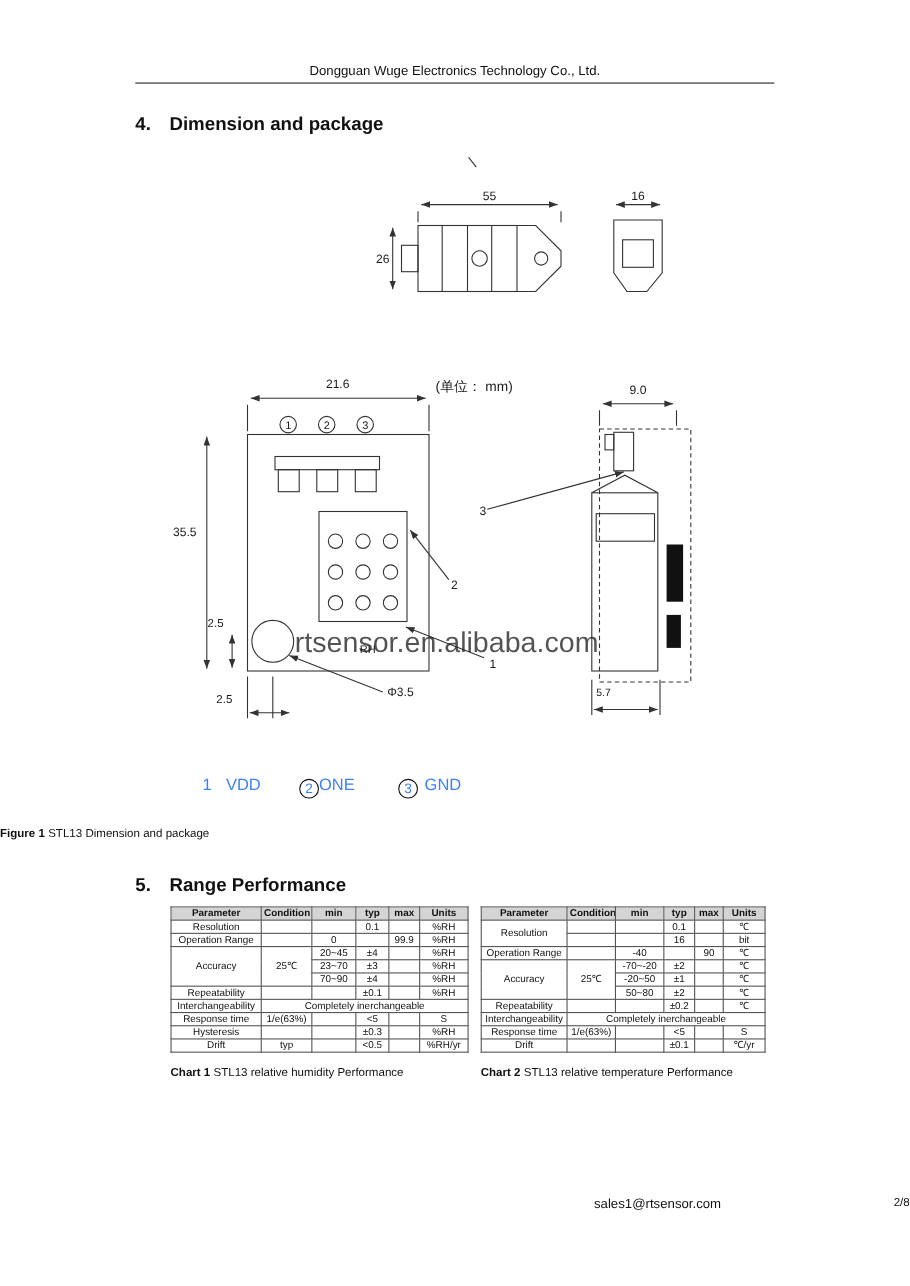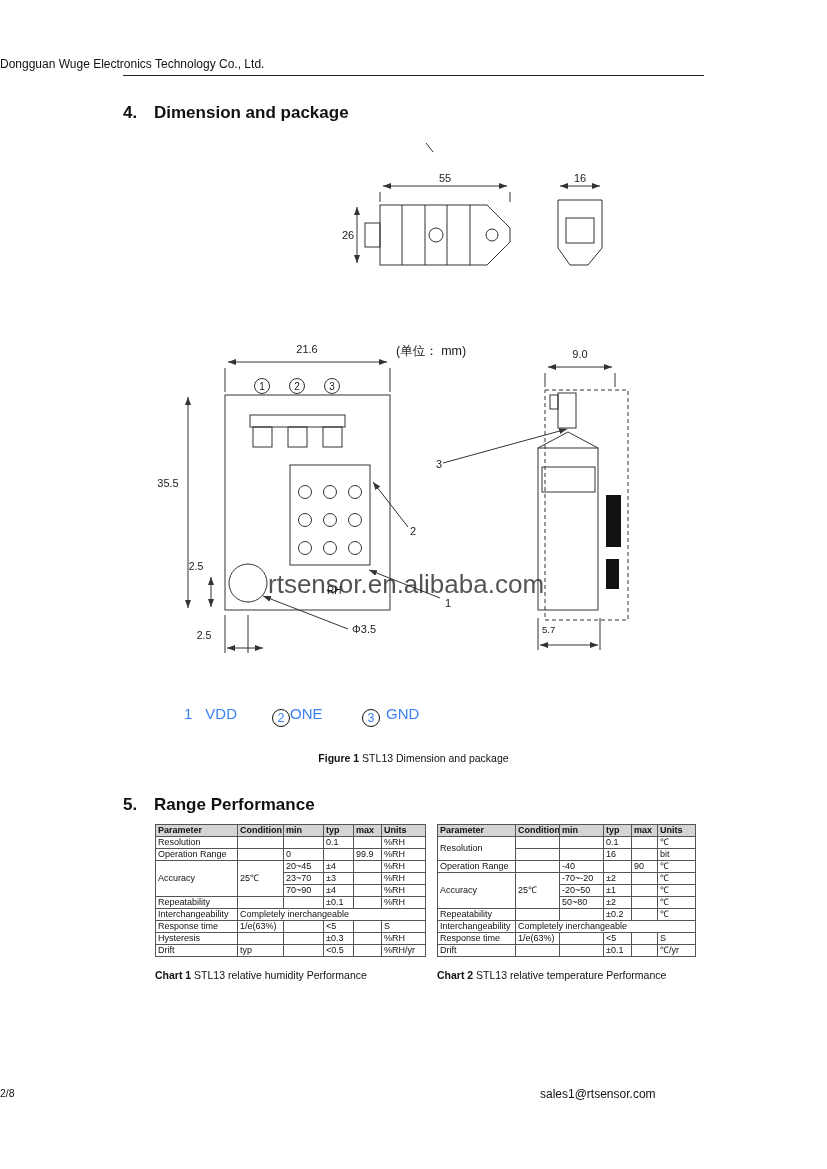--- a/index.html
+++ b/index.html
@@ -1,32 +1,32 @@
 <!DOCTYPE html>
 <html><head>
 <meta charset="utf-8">
 <style>
   *{margin:0;padding:0;box-sizing:border-box}
   body{background:#ffffff;font-family:"Liberation Sans",sans-serif}
   .page{position:relative;width:827px;height:1169px;background:#fff;color:#1a1a1a;overflow:hidden}
-  .doc-header{position:absolute;top:57px;left:0;width:100%;text-align:left;font-size:12px;color:#111}
+  .doc-header{position:absolute;top:57px;left:0;width:100%;text-align:center;font-size:12px;color:#111}
   .header-rule{position:absolute;top:75px;left:123px;width:581px;height:0;border-top:1.4px solid #222}
   .section-heading{position:absolute;left:123px;font-weight:bold;font-size:17px;color:#111;white-space:nowrap}
   .section-heading .sec-num{display:inline-block;width:31px}
   .svg-abs{position:absolute}
   svg text{font-family:"Liberation Sans",sans-serif;fill:#1a1a1a}
   .pin-legend{position:absolute;left:140px;top:705px;width:340px;height:26px;font-size:15px;color:#3b82f6}
   .pl-item{position:absolute;top:0;white-space:nowrap}
   .circ{display:inline-block;width:18px;height:18px;border:1.3px solid #111;border-radius:50%;text-align:center;line-height:16px;font-size:12.5px;vertical-align:-3px}
-  .fig-caption{position:absolute;top:752px;left:0;width:100%;text-align:center;font-size:10.5px;color:#111}
-  .perf-table{position:absolute;border-collapse:collapse;table-layout:fixed;font-size:9px;text-align:left;color:#111;background:#fff}
+  .fig-caption{position:absolute;top:752px;left:0;width:100%;font-size:10.5px;color:#111}
+  .perf-table{position:absolute;border-collapse:collapse;table-layout:fixed;font-size:9px;text-align:center;color:#111;background:#fff}
   .perf-table th,.perf-table td{border:1px solid #555;padding:0 2px;height:12px;line-height:11px;font-weight:normal;overflow:hidden;white-space:nowrap}
   .perf-table tr.head th{background:#d4d4d4;font-weight:bold}
   .chart-caption{position:absolute;font-size:10.5px;color:#111;white-space:nowrap}
-  .footer-page{position:absolute;top:1087px;left:0;width:100%;text-align:left;font-size:10.5px;color:#111}
+  .footer-page{position:absolute;top:1087px;left:0;width:100%;text-align:right;font-size:10.5px;color:#111}
   .footer-email{position:absolute;top:1087px;left:540px;font-size:12px;color:#111}
 </style>
 </head>
 <body>
 
 <div class="page">
 
   <div class="doc-header">
     <span>Dongguan Wuge Electronics Technology Co., Ltd.</span>
   </div>

